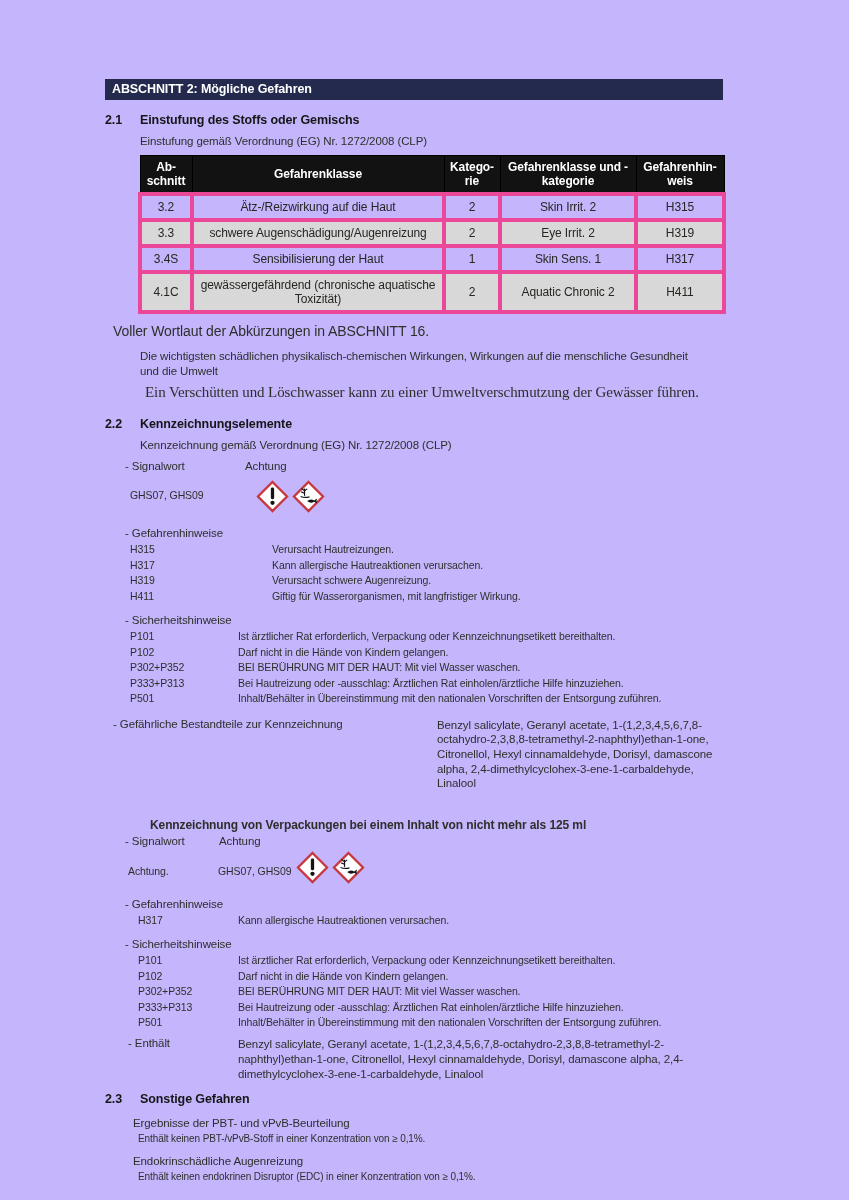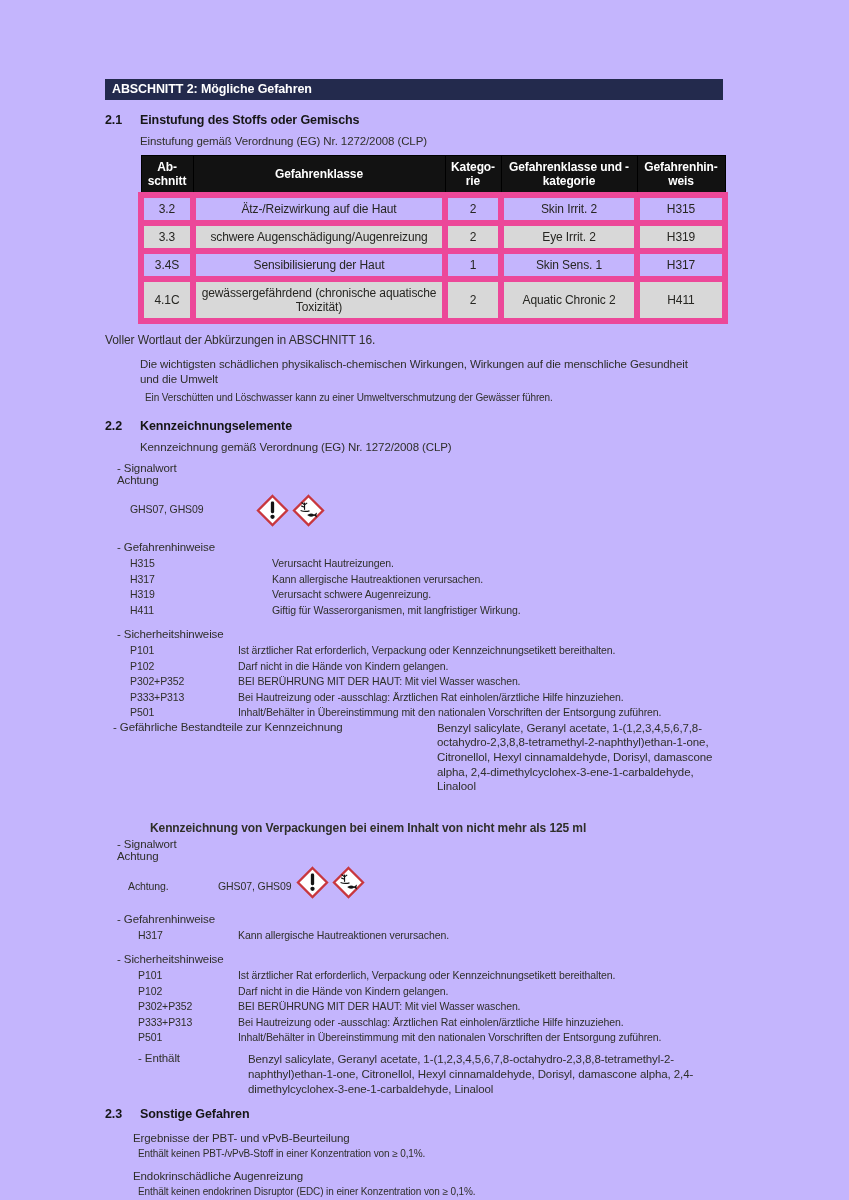--- a/index.html
+++ b/index.html
@@ -9,56 +9,56 @@
 
   .section-bar{background:#232a4d;color:#fff;font-weight:bold;font-size:12.5px;padding:3px 7px 4px 7px;}
 
   .h-row{display:flex;margin-top:13px;font-weight:bold;font-size:12.5px;color:#161616;align-items:center;}
   .h-num{width:35px;flex:none;}
 
   .intro{margin-left:35px;margin-top:8px;font-size:11.5px;}
 
   table.tbl{margin-left:33px;margin-top:8px;border-collapse:collapse;width:584px;font-size:12px;table-layout:fixed;}
   table.tbl th{background:#121212;color:#fff;font-weight:bold;border:1px solid #000;text-align:center;vertical-align:middle;padding:4px 2px;overflow-wrap:break-word;}
-  table.tbl td{border:6px solid #ec4899;text-align:center;vertical-align:middle;padding:4px 3px;color:#262622;}
+  table.tbl td{border:4px solid #ec4899;text-align:center;vertical-align:middle;padding:4px 3px;color:#262622;}
   table.tbl tbody tr:nth-child(even) td{background:#d8d8d8;}
   table.tbl{border:1.5px solid #000;}
 
-  .footnote{margin-top:9px;font-size:12px;}
+  .footnote{margin-top:9px;font-size:14px;margin-left:8px;}
   .para{margin-left:35px;margin-top:10px;font-size:11.5px;line-height:1.32;width:560px;}
-  .small-note{margin-left:40px;margin-top:5px;font-size:10px;}
-
-  .dash-row{display:flex;margin-left:12px;margin-top:9px;font-size:11.5px;flex-direction:column;}
+  .small-note{margin-left:40px;margin-top:5px;font-size:15px;font-family:Liberation Serif, serif;}
+
+  .dash-row{display:flex;margin-left:20px;margin-top:9px;font-size:11.5px;}
   .dash-label{flex:none;}
   .dash-label.w120{width:120px;}
   .dash-label.w94{width:94px;}
 
   .codes-list{margin-left:25px;margin-top:3px;font-size:10.5px;}
   .code-row{display:flex;line-height:15.5px;}
   .code-col{flex:none;}
   .w142{width:142px;} .w108{width:108px;} .w100{width:100px;}
 
   .pikto-row{display:flex;align-items:flex-start;margin-left:25px;margin-top:8px;font-size:10.5px;}
   .pikto-codes{padding-top:9px;flex:none;}
   .pikto-icons{display:flex;gap:3px;margin-left:52px;}
   .ghs{width:33px;height:33px;display:block;}
 
-  .ingredients-row{display:flex;margin-left:8px;font-size:11.5px;}
+  .ingredients-row{display:flex;margin-left:8px;margin-top:11px;font-size:11.5px;}
   .ingredients-label{flex:none;width:324px;}
   .ingredients-value{width:286px;line-height:1.27;}
 
   .subpack-title{margin-left:45px;margin-top:27px;font-size:12px;font-weight:bold;}
 
   .pikto2-row{display:flex;align-items:center;margin-left:23px;margin-top:4px;font-size:10.5px;}
   .pikto2-note{width:90px;flex:none;padding-top:8px;}
   .pikto2-codes{flex:none;padding-top:8px;}
   .pikto2-icons{display:flex;gap:3px;margin-left:4px;}
 
   .codes-list2{margin-left:33px;margin-top:3px;font-size:10.5px;}
-  .contains-row{display:flex;margin-left:33px;margin-top:6px;font-size:11.5px;}
+  .contains-row{display:flex;margin-left:23px;margin-top:6px;font-size:11.5px;}
   .contains-label{flex:none;width:110px;}
   .contains-value{flex:1;line-height:1.3;}
 
   .mt14{margin-top:14px;} .mt10{margin-top:10px;} .mt16{margin-top:16px;}
   .s23-title{margin-left:28px;margin-top:11px;font-size:11.5px;}
   .s23-note{margin-left:33px;margin-top:4px;font-size:10px;}
 </style>
 </head>
 <body>
 

